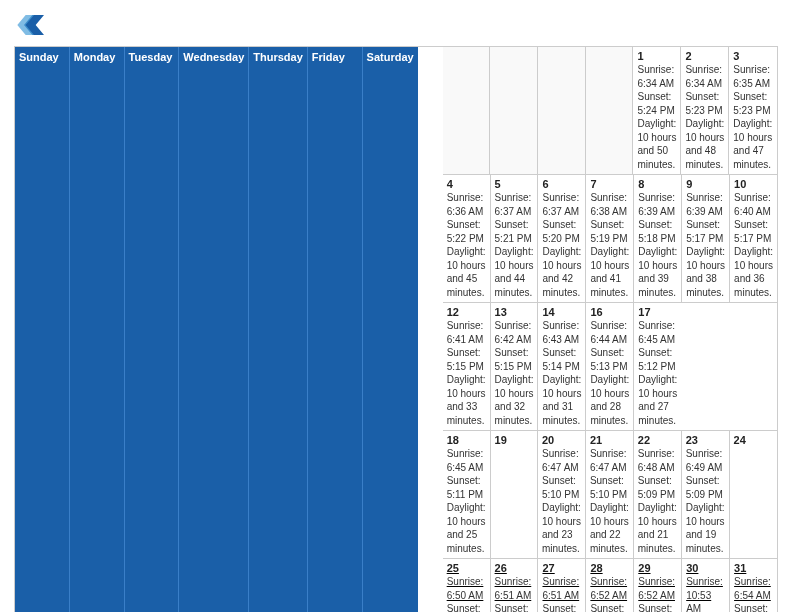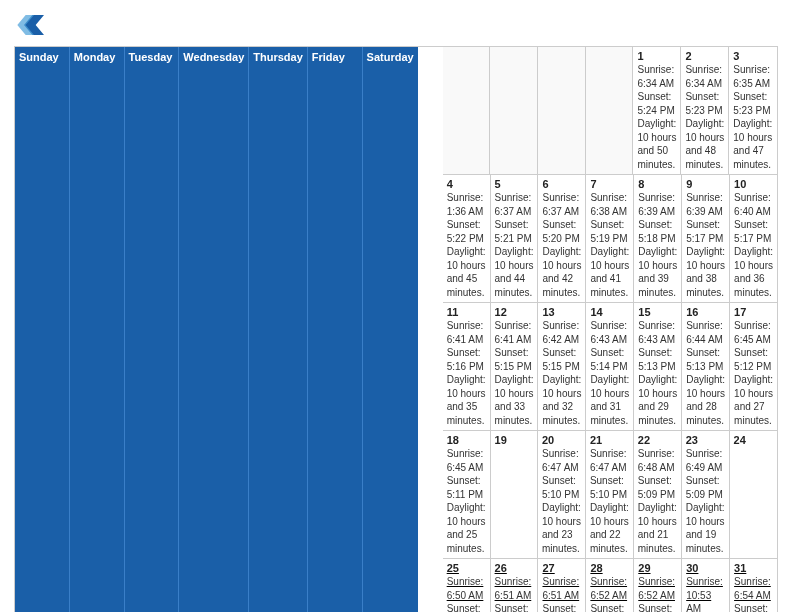--- a/index.html
+++ b/index.html
@@ -162,21 +162,21 @@
             <div class="day-num">3</div>
             <div class="day-info">Sunrise: 6:35 AM
 Sunset: 5:23 PM
 Daylight: 10 hours
 and 47 minutes.</div>
           </div>
         </div>
         <div class="cal-row">
           <div class="cal-cell">
             <div class="day-num">4</div>
-            <div class="day-info">Sunrise: 1:36 AM
+            <div class="day-info">Sunrise: 6:36 AM
 Sunset: 5:22 PM
 Daylight: 10 hours
 and 45 minutes.</div>
           </div>
           <div class="cal-cell">
             <div class="day-num">5</div>
             <div class="day-info">Sunrise: 6:37 AM
 Sunset: 5:21 PM
 Daylight: 10 hours
 and 44 minutes.</div>
@@ -212,53 +212,39 @@
           <div class="cal-cell">
             <div class="day-num">10</div>
             <div class="day-info">Sunrise: 6:40 AM
 Sunset: 5:17 PM
 Daylight: 10 hours
 and 36 minutes.</div>
           </div>
         </div>
         <div class="cal-row">
           <div class="cal-cell">
-            <div class="day-num">11</div>
-            <div class="day-info">Sunrise: 6:41 AM
-Sunset: 5:16 PM
-Daylight: 10 hours
-and 35 minutes.</div>
-          </div>
-          <div class="cal-cell">
             <div class="day-num">12</div>
             <div class="day-info">Sunrise: 6:41 AM
 Sunset: 5:15 PM
 Daylight: 10 hours
 and 33 minutes.</div>
           </div>
           <div class="cal-cell">
             <div class="day-num">13</div>
             <div class="day-info">Sunrise: 6:42 AM
 Sunset: 5:15 PM
 Daylight: 10 hours
 and 32 minutes.</div>
           </div>
           <div class="cal-cell">
             <div class="day-num">14</div>
             <div class="day-info">Sunrise: 6:43 AM
 Sunset: 5:14 PM
 Daylight: 10 hours
 and 31 minutes.</div>
-          </div>
-          <div class="cal-cell">
-            <div class="day-num">15</div>
-            <div class="day-info">Sunrise: 6:43 AM
-Sunset: 5:13 PM
-Daylight: 10 hours
-and 29 minutes.</div>
           </div>
           <div class="cal-cell">
             <div class="day-num">16</div>
             <div class="day-info">Sunrise: 6:44 AM
 Sunset: 5:13 PM
 Daylight: 10 hours
 and 28 minutes.</div>
           </div>
           <div class="cal-cell">
             <div class="day-num">17</div>

